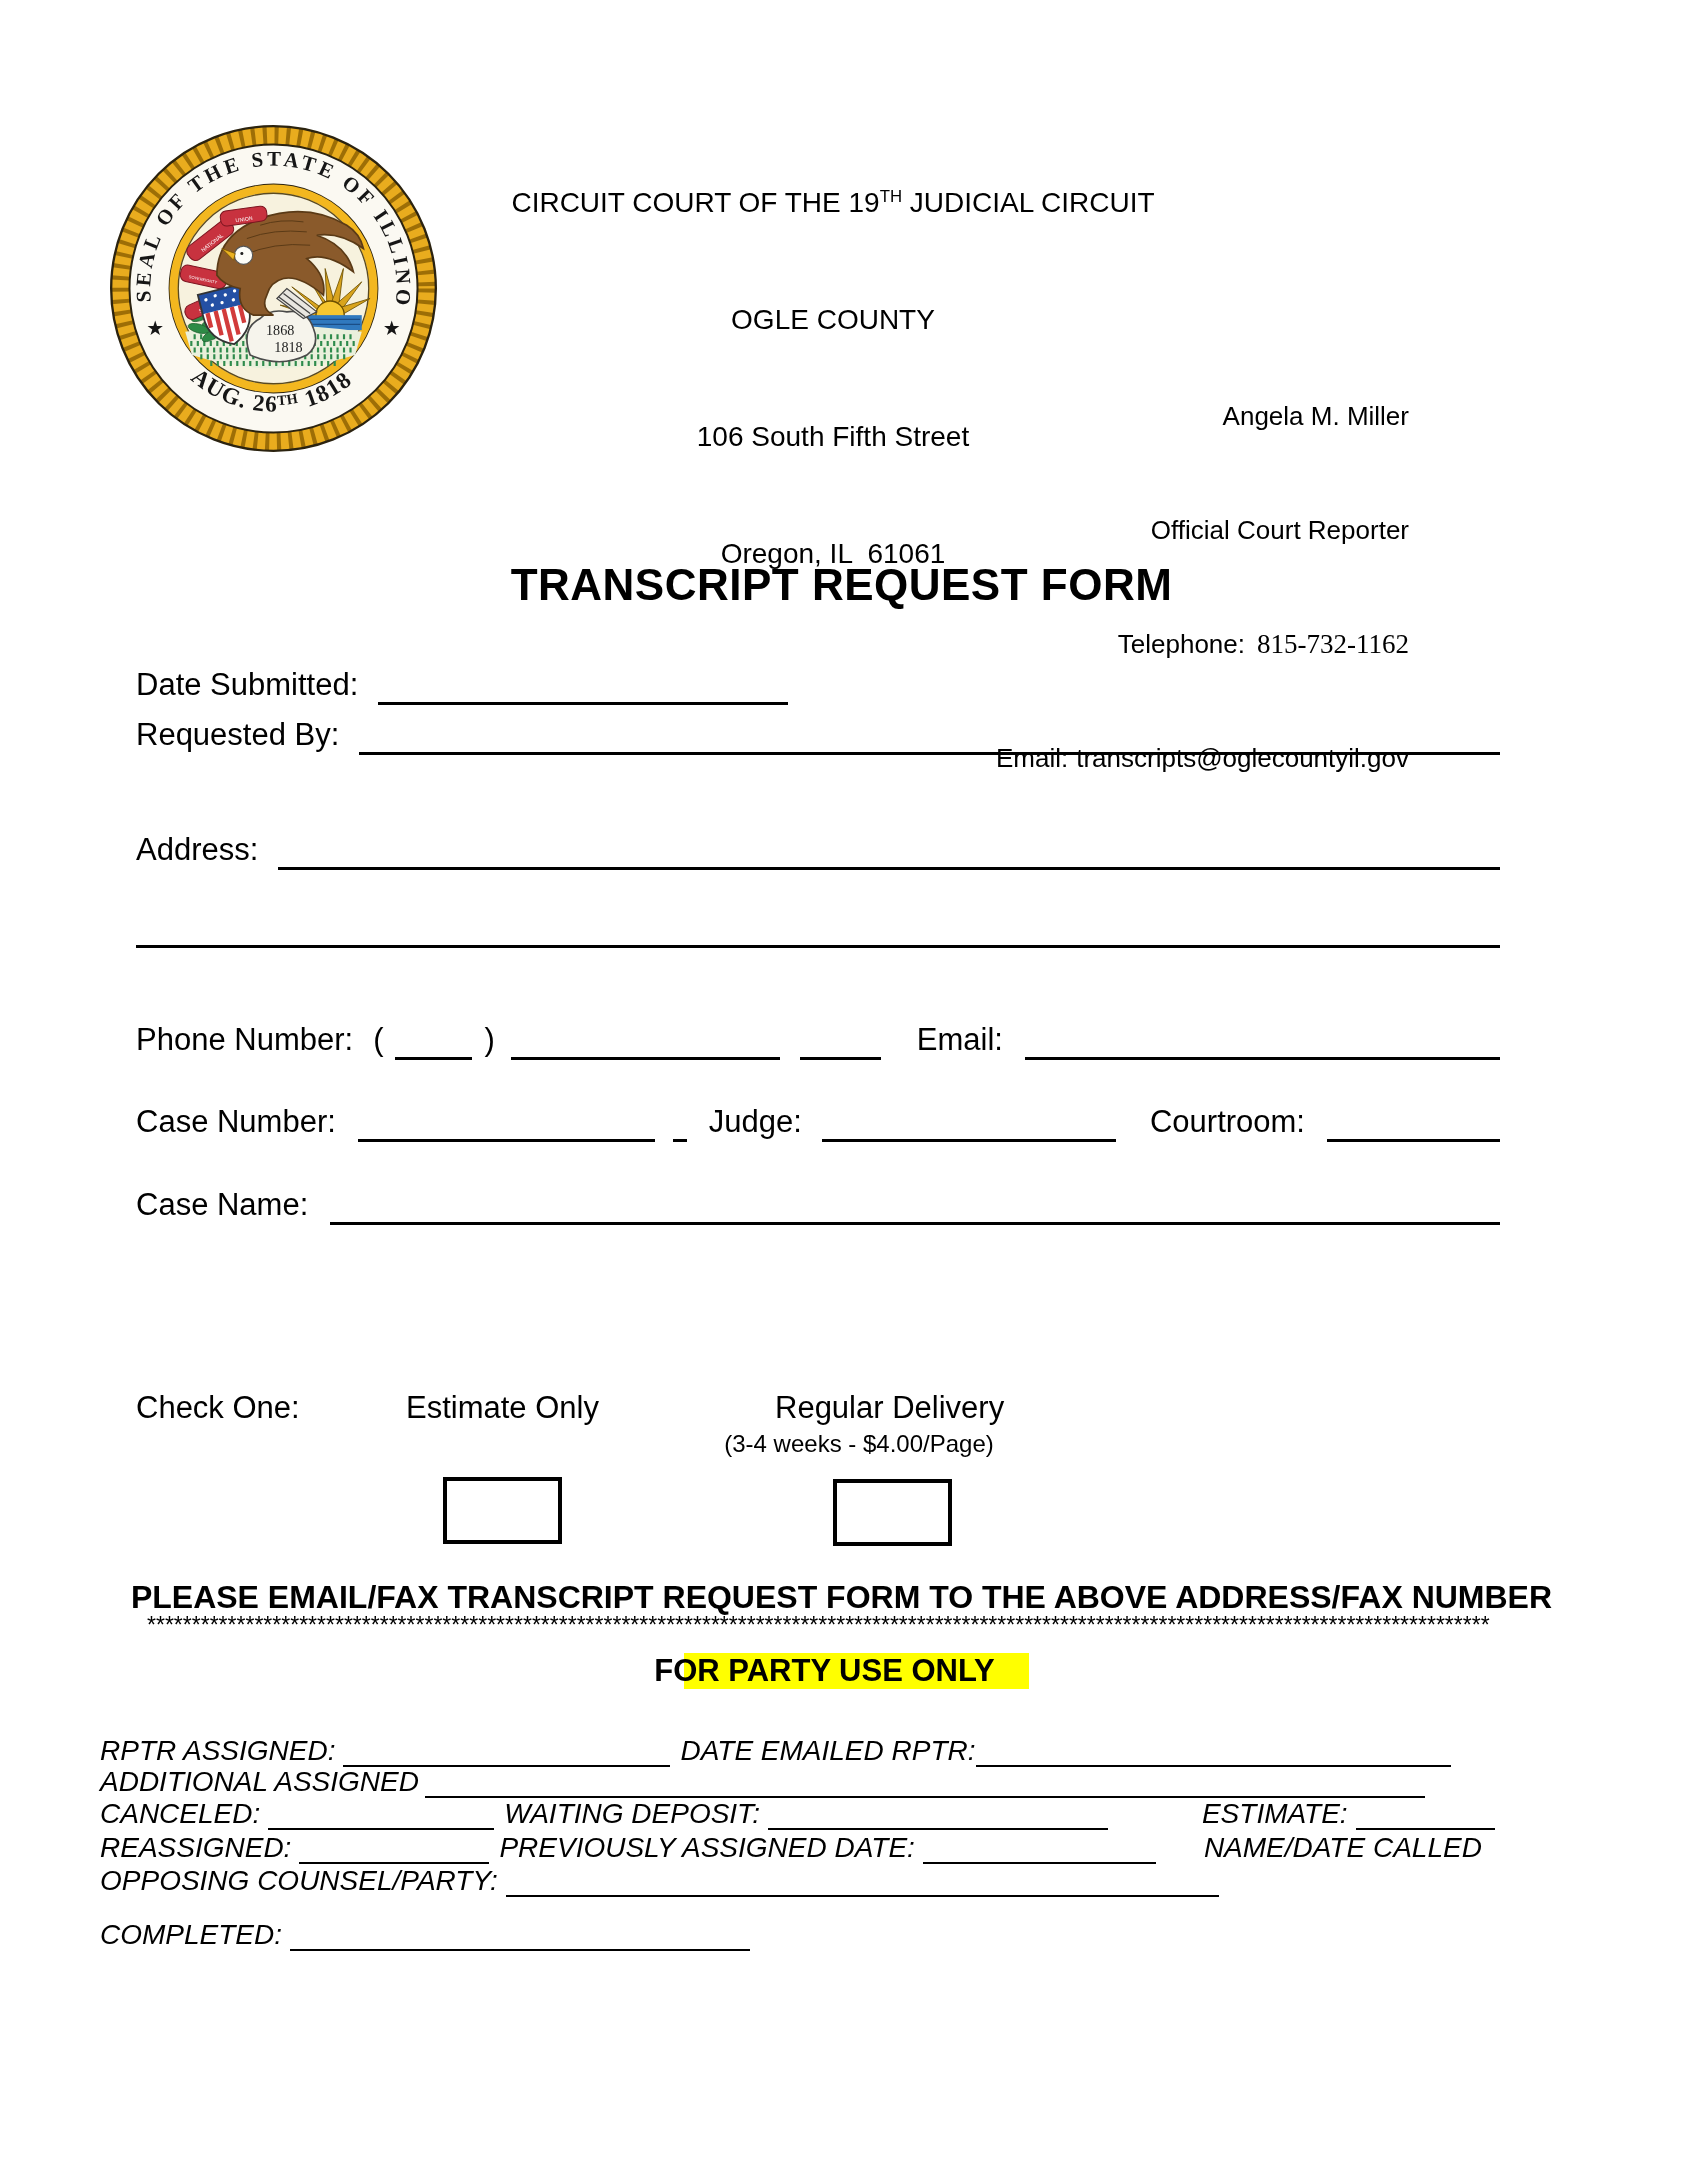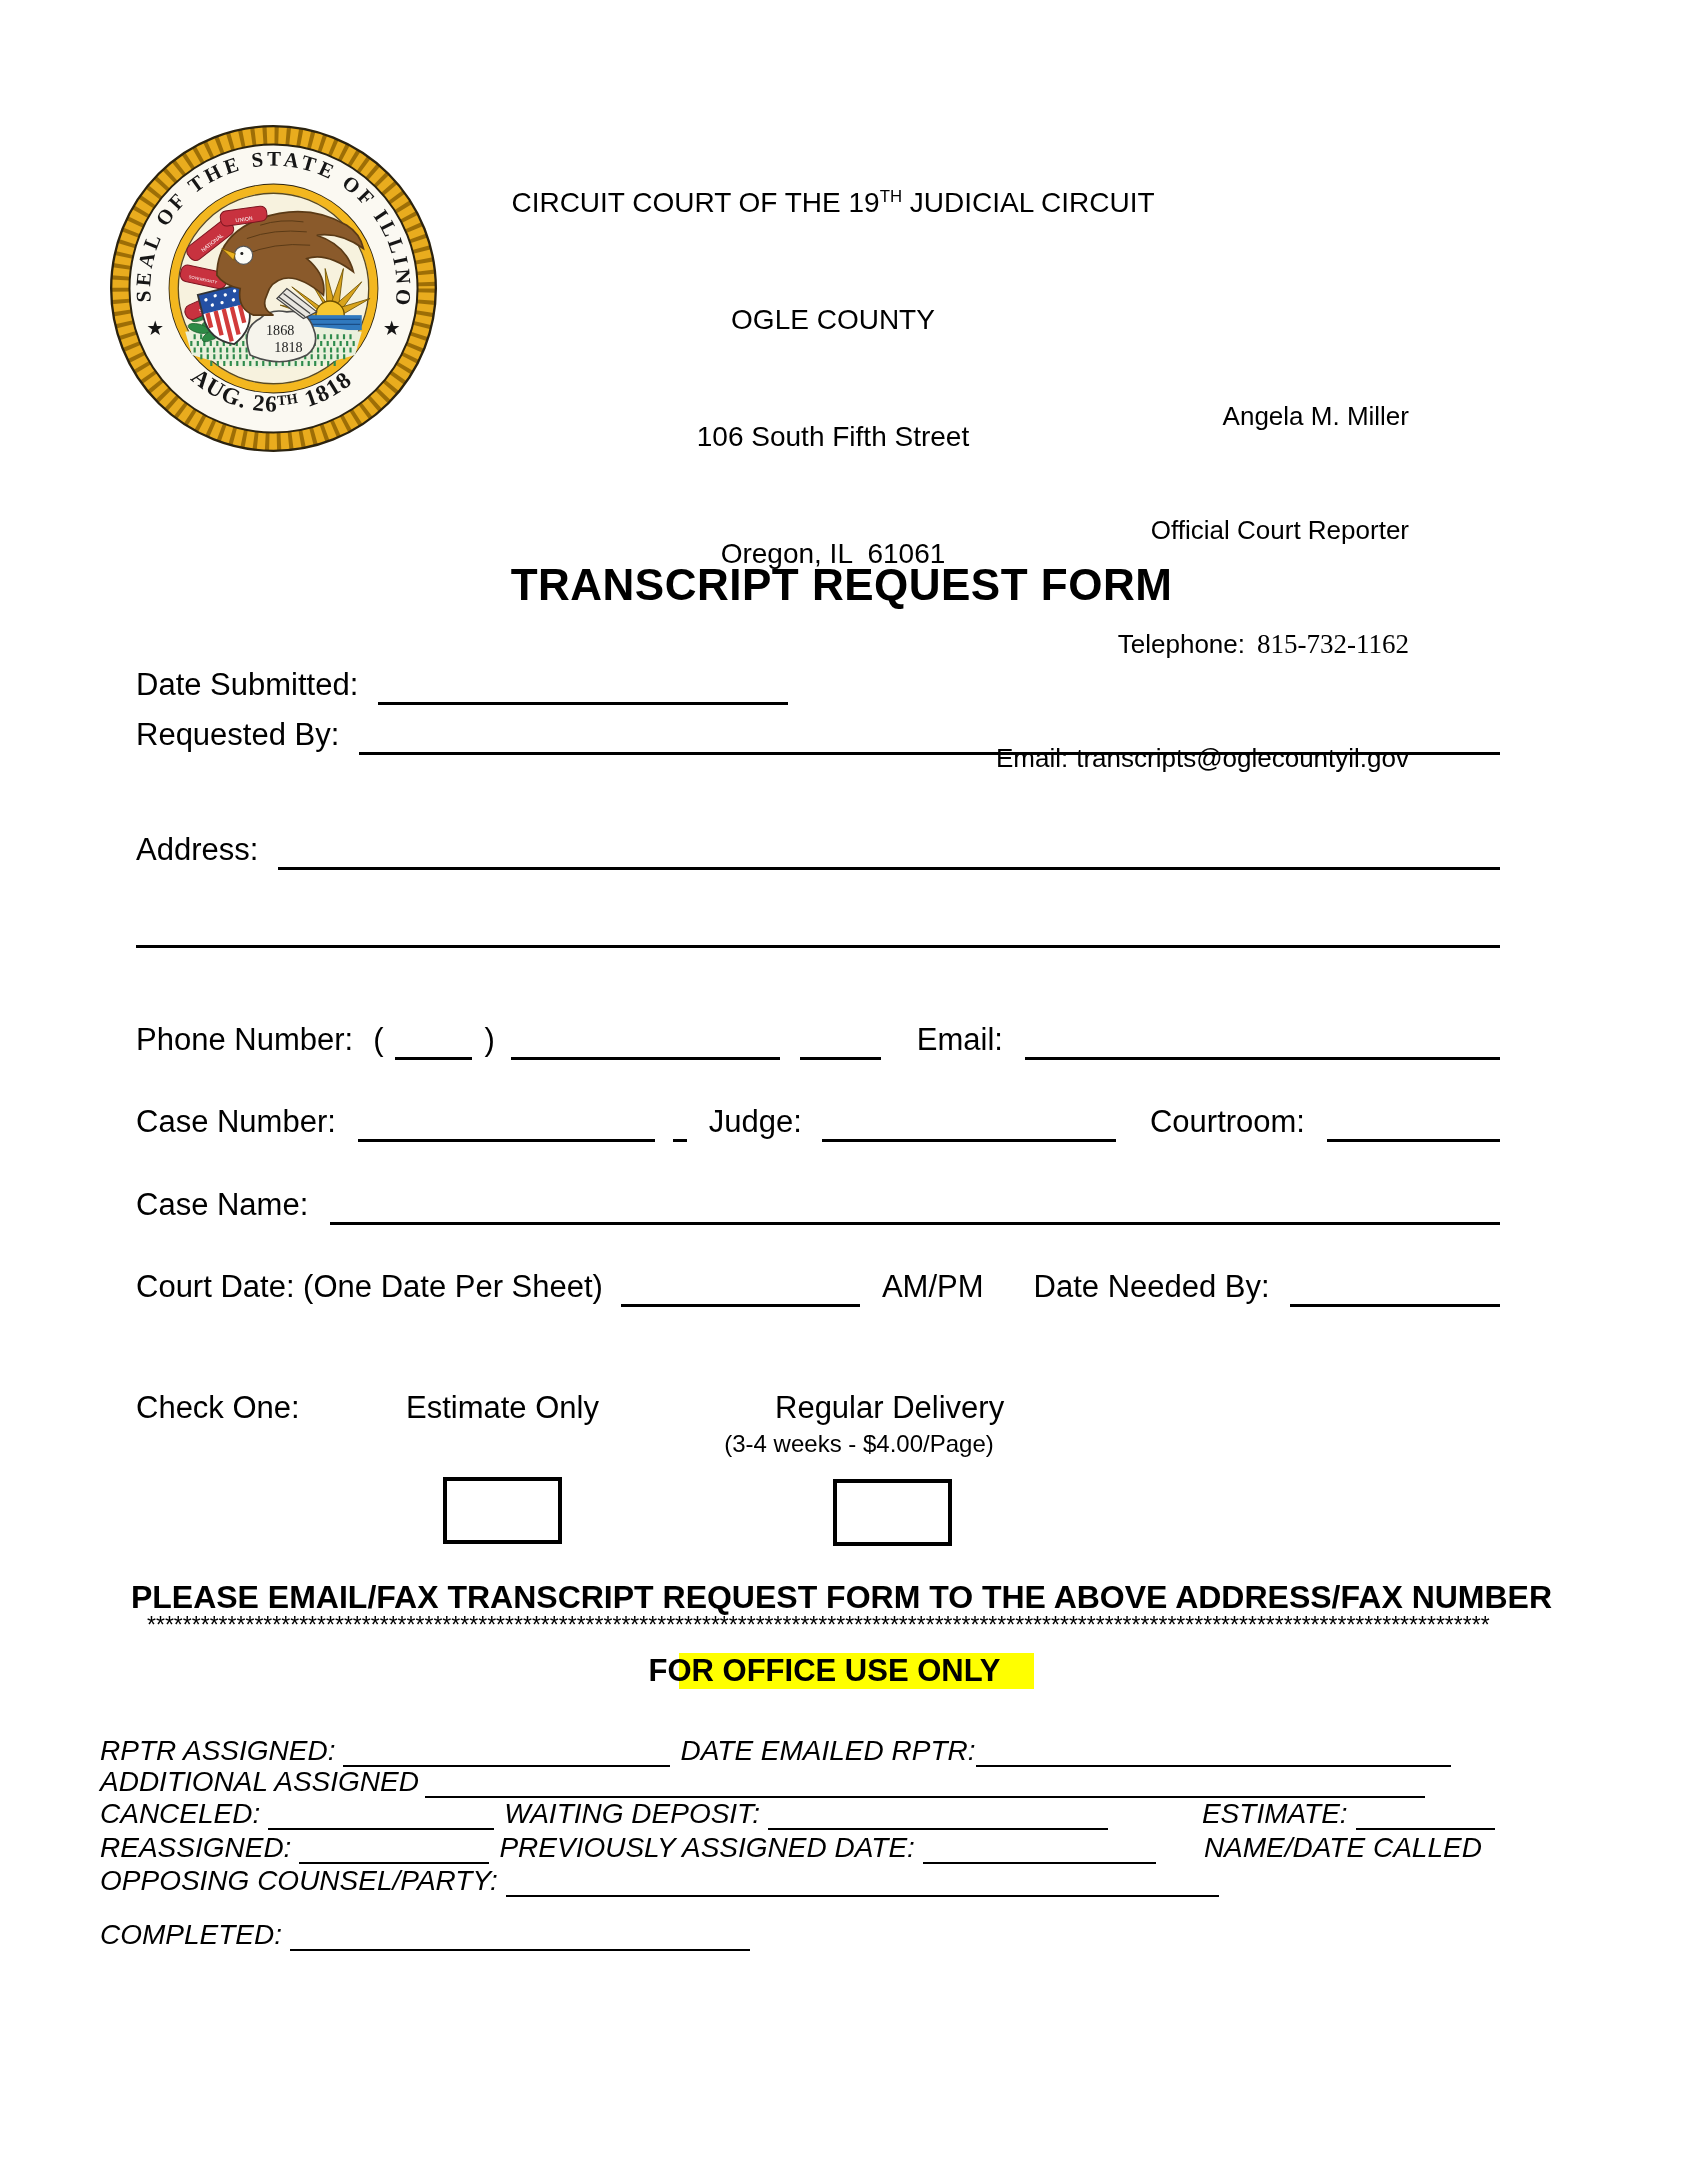--- a/index.html
+++ b/index.html
@@ -228,40 +228,33 @@
     <span class="blank w297 ml8"></span>
     <span class="ml22">Courtroom:</span>
     <span class="blank fill ml10"></span>
   </div>
 
   <div class="row" style="top:1185px">
     <span>Case Name:</span>
     <span class="blank fill ml10"></span>
   </div>
 
-  <div class="row" style="top:1267px">
-    <span>Court Date: (One Date Per Sheet)</span>
-    <span class="blank w241 ml6"></span>
-    <span class="ml10">AM/PM</span>
-    <span class="ml38">Date Needed By:</span>
-    <span class="blank fill ml8"></span>
-  </div>
 
   <div class="check-row">
     <span class="pos-co">Check One:</span>
     <span class="pos-eo">Estimate Only</span>
     <span class="pos-rd">Regular Delivery</span>
   </div>
   <div class="delivery-note">(3-4 weeks - $4.00/Page)</div>
   <div class="checkbox cb1"></div>
   <div class="checkbox cb2"></div>
 
   <div class="instruction">PLEASE EMAIL/FAX TRANSCRIPT REQUEST FORM TO THE ABOVE ADDRESS/FAX NUMBER</div>
   <div class="asterisks">******************************************************************************************************************************************************</div>
-  <div class="office-title"><span>FOR OFFICE USE ONLY</span></div>
+  <div class="office-title"><span>FOR PARTY USE ONLY</span></div>
 
   <div class="orow" style="top:1734px">
     <span>RPTR ASSIGNED:</span>
     <span class="oblank ow330 ml8"></span>
     <span class="ml10">DATE EMAILED RPTR:</span>
     <span class="oblank ow480"></span>
   </div>
 
   <div class="orow" style="top:1765px">
     <span>ADDITIONAL ASSIGNED</span>

